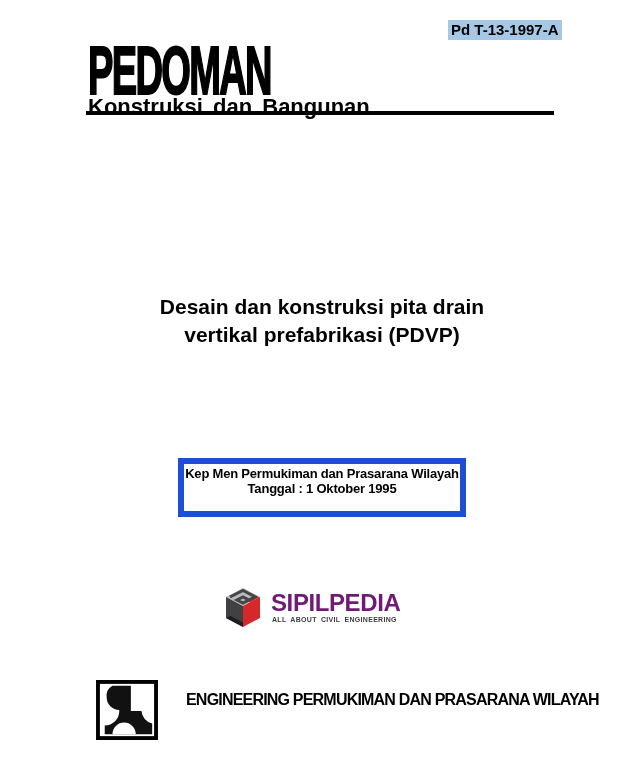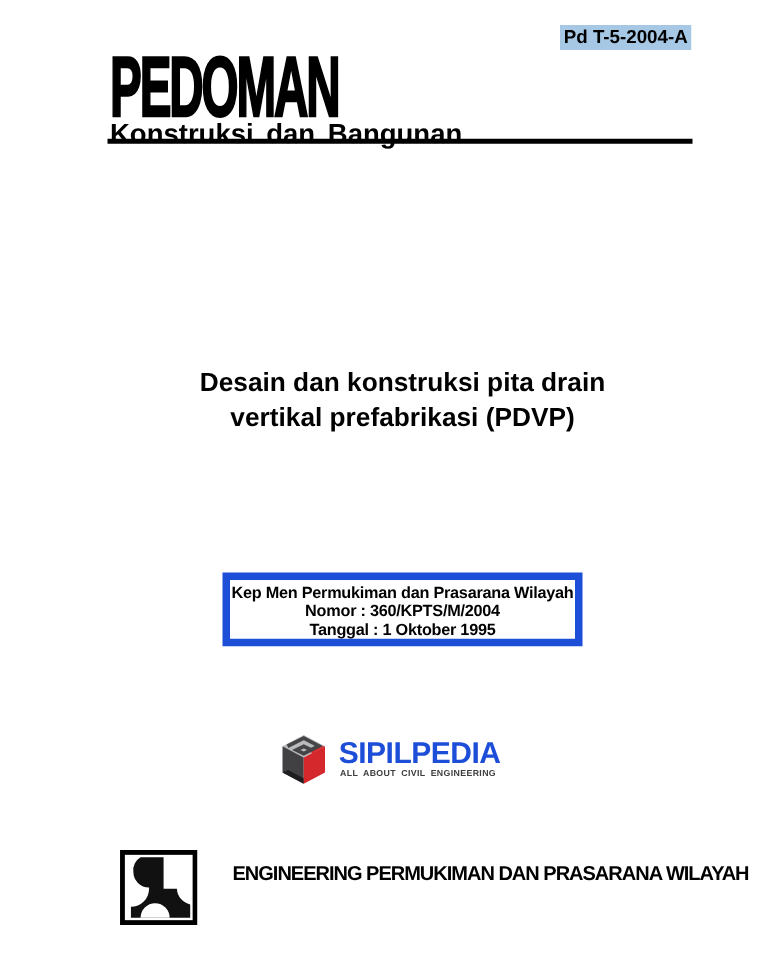--- a/index.html
+++ b/index.html
@@ -90,21 +90,21 @@
   
   .sipilpedia { position: absolute; left: 224px; top: 585px; width: 190px; height: 46px; }
   .sp-cube { position: absolute; left: 0; top: 1px; width: 38px; height: 42px; }
   .sp-name {
     position: absolute;
     left: 47px;
     top: 6px;
     font-size: 24px;
     font-weight: bold;
     letter-spacing: -0.4px;
-    color: #1d4ed8;
+    color: #701a75;
     white-space: nowrap;
     line-height: 1;
   }
   .sp-tag {
     position: absolute;
     left: 48px;
     top: 31px;
     font-size: 7px;
     font-weight: bold;
     letter-spacing: 0.3px;
@@ -124,34 +124,33 @@
     font-weight: bold;
     letter-spacing: -0.8px;
     white-space: nowrap;
   }
 </style>
 </head>
 <body>
 
 <div class="page">
 
-  <div class="doc-code">Pd T-5-2004-A</div>
+  <div class="doc-code">Pd T-13-1997-A</div>
 
   <div class="masthead-title">PEDOMAN</div>
   <div class="masthead-subtitle">Konstruksi dan Bangunan</div>
   <div class="masthead-rule"></div>
 
   <div class="doc-title">
     <div>Desain dan konstruksi pita drain</div>
     <div>vertikal prefabrikasi (PDVP)</div>
   </div>
 
   <div class="decree-box">
     <div>Kep Men Permukiman dan Prasarana Wilayah</div>
-    <div>Nomor : 360/KPTS/M/2004</div>
     <div>Tanggal : 1 Oktober 1995</div>
   </div>
 
   <div class="sipilpedia">
     <svg class="sp-cube" viewBox="0 0 76 84" xmlns="http://www.w3.org/2000/svg">
 
       <polygon points="38,4 72,22 38,40 4,22" fill="#b9babc"></polygon>
 
       <polygon points="4,22 38,40 38,82 4,64" fill="#414144"></polygon>
       <polygon points="4,64 38,82 38,73 13,60" fill="#1e1e20"></polygon>

